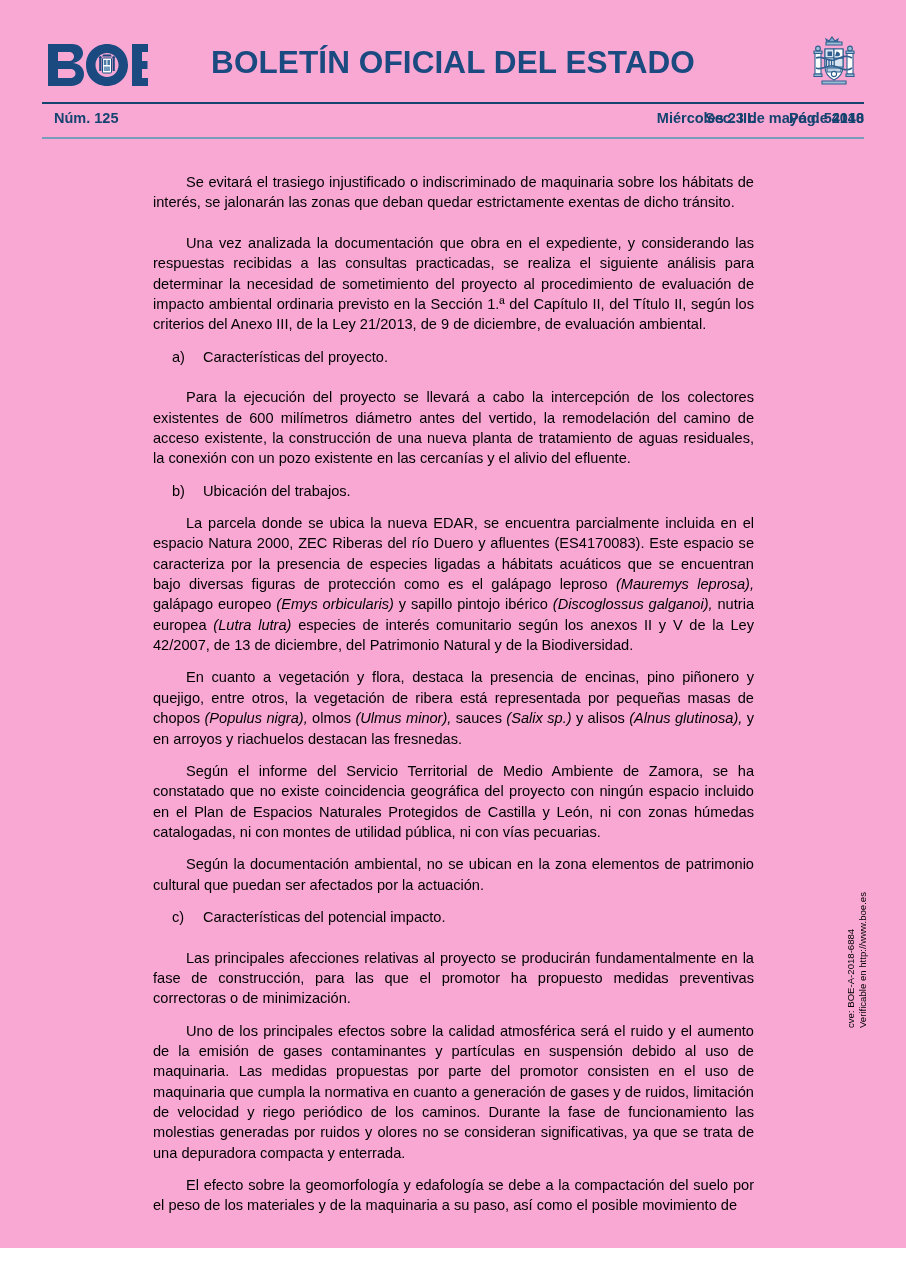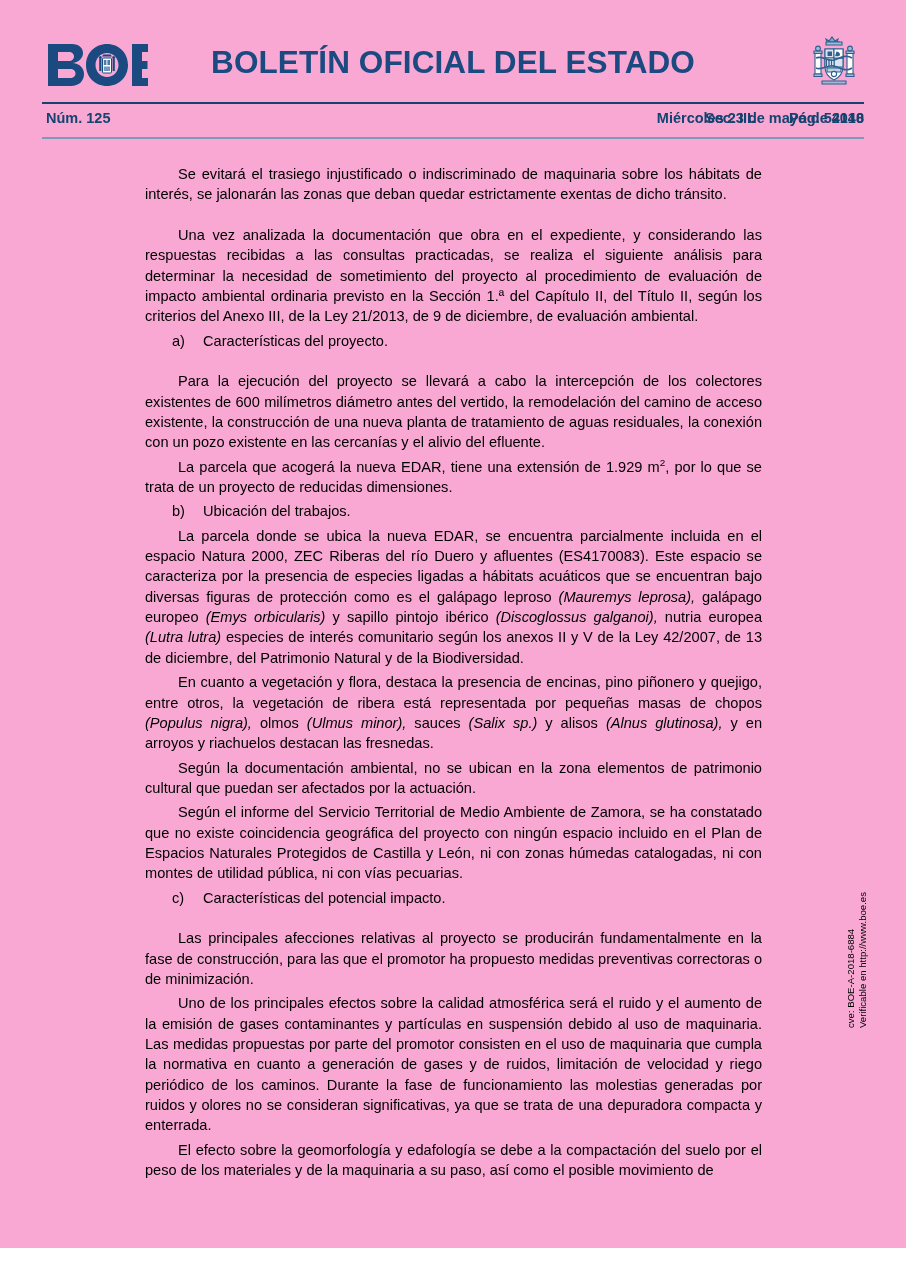--- a/index.html
+++ b/index.html
@@ -78,21 +78,21 @@
     left: 42px;
     top: 108px;
     width: 822px;
     height: 26px;
     color: #14436f;
     font-size: 14.5px;
     font-weight: bold;
   }
   .hdr-num {
     position: absolute;
-    left: 4px;
+    left: 12px;
     top: 2px;
   }
   .hdr-date {
     position: absolute;
     left: 0;
     top: 2px;
     width: 822px;
     text-align: right;
   }
   .hdr-right {
@@ -104,21 +104,21 @@
   .hdr-sec { margin-right: 34px; }
 
   
   .content {
     position: absolute;
     left: 141px;
     top: 160px;
     width: 625px;
   }
   p.para {
-    margin: 4px;
+    margin: 12px;
     font-size: 14.6px;
     line-height: 20.35px;
     text-align: justify;
     text-indent: 33px;
     font-family: "Liberation Sans", sans-serif;
     hyphens: none;
   }
   p.gap { margin-top: 20.3px; }
   .listitem {
     margin: 0;
@@ -249,34 +249,33 @@
 
     <p class="para gap">Una vez analizada la documentación que obra en el expediente, y considerando las respuestas recibidas a las consultas practicadas, se realiza el siguiente análisis para determinar la necesidad de sometimiento del proyecto al procedimiento de evaluación de impacto ambiental ordinaria previsto en la Sección 1.ª del Capítulo II, del Título II, según los criterios del Anexo III, de la Ley 21/2013, de 9 de diciembre, de evaluación ambiental.</p>
 
     <div class="listitem gap">
       <span class="marker">a)</span>
       <span>Características del proyecto.</span>
     </div>
 
     <p class="para gap">Para la ejecución del proyecto se llevará a cabo la intercepción de los colectores existentes de 600 milímetros diámetro antes del vertido, la remodelación del camino de acceso existente, la construcción de una nueva planta de tratamiento de aguas residuales, la conexión con un pozo existente en las cercanías y el alivio del efluente.</p>
 
-    <p class="para"><span>La parcela que acogerá la nueva EDAR, tiene una extensión de 1.929 m</span><sup>2</sup><span>, por lo que se trata de un proyecto de reducidas dimensiones.</span></p>
 
     <div class="listitem gap">
       <span class="marker">b)</span>
       <span>Ubicación del trabajos.</span>
     </div>
 
 
     <p class="para"><span>La parcela donde se ubica la nueva EDAR, se encuentra parcialmente incluida en el espacio Natura 2000, ZEC Riberas del río Duero y afluentes (ES4170083). Este espacio se caracteriza por la presencia de especies ligadas a hábitats acuáticos que se encuentran bajo diversas figuras de protección como es el galápago leproso </span><i>(Mauremys leprosa),</i><span> galápago europeo </span><i>(Emys orbicularis)</i><span> y sapillo pintojo ibérico </span><i>(Discoglossus galganoi),</i><span> nutria europea </span><i>(Lutra lutra)</i><span> especies de interés comunitario según los anexos II y V de la Ley 42/2007, de 13 de diciembre, del Patrimonio Natural y de la Biodiversidad.</span></p>
 
     <p class="para"><span>En cuanto a vegetación y flora, destaca la presencia de encinas, pino piñonero y quejigo, entre otros, la vegetación de ribera está representada por pequeñas masas de chopos </span><i>(Populus nigra),</i><span> olmos </span><i>(Ulmus minor),</i><span> sauces </span><i>(Salix sp.)</i><span> y alisos </span><i>(Alnus glutinosa),</i><span> y en arroyos y riachuelos destacan las fresnedas.</span></p>
 
+    <p class="para">Según el informe del Servicio Territorial de Medio Ambiente de Zamora, se ha constatado que no existe coincidencia geográfica del proyecto con ningún espacio incluido en el Plan de Espacios Naturales Protegidos de Castilla y León, ni con zonas húmedas catalogadas, ni con montes de utilidad pública, ni con vías pecuarias.</p>
     <p class="para">Según la documentación ambiental, no se ubican en la zona elementos de patrimonio cultural que puedan ser afectados por la actuación.</p>
-    <p class="para">Según el informe del Servicio Territorial de Medio Ambiente de Zamora, se ha constatado que no existe coincidencia geográfica del proyecto con ningún espacio incluido en el Plan de Espacios Naturales Protegidos de Castilla y León, ni con zonas húmedas catalogadas, ni con montes de utilidad pública, ni con vías pecuarias.</p>
 
     <div class="listitem gap">
       <span class="marker">c)</span>
       <span>Características del potencial impacto.</span>
     </div>
 
     <p class="para gap">Las principales afecciones relativas al proyecto se producirán fundamentalmente en la fase de construcción, para las que el promotor ha propuesto medidas preventivas correctoras o de minimización.</p>
     <p class="para">Uno de los principales efectos sobre la calidad atmosférica será el ruido y el aumento de la emisión de gases contaminantes y partículas en suspensión debido al uso de maquinaria. Las medidas propuestas por parte del promotor consisten en el uso de maquinaria que cumpla la normativa en cuanto a generación de gases y de ruidos, limitación de velocidad y riego periódico de los caminos. Durante la fase de funcionamiento las molestias generadas por ruidos y olores no se consideran significativas, ya que se trata de una depuradora compacta y enterrada.</p>
     <p class="para">El efecto sobre la geomorfología y edafología se debe a la compactación del suelo por el peso de los materiales y de la maquinaria a su paso, así como el posible movimiento de</p>
   </div>

